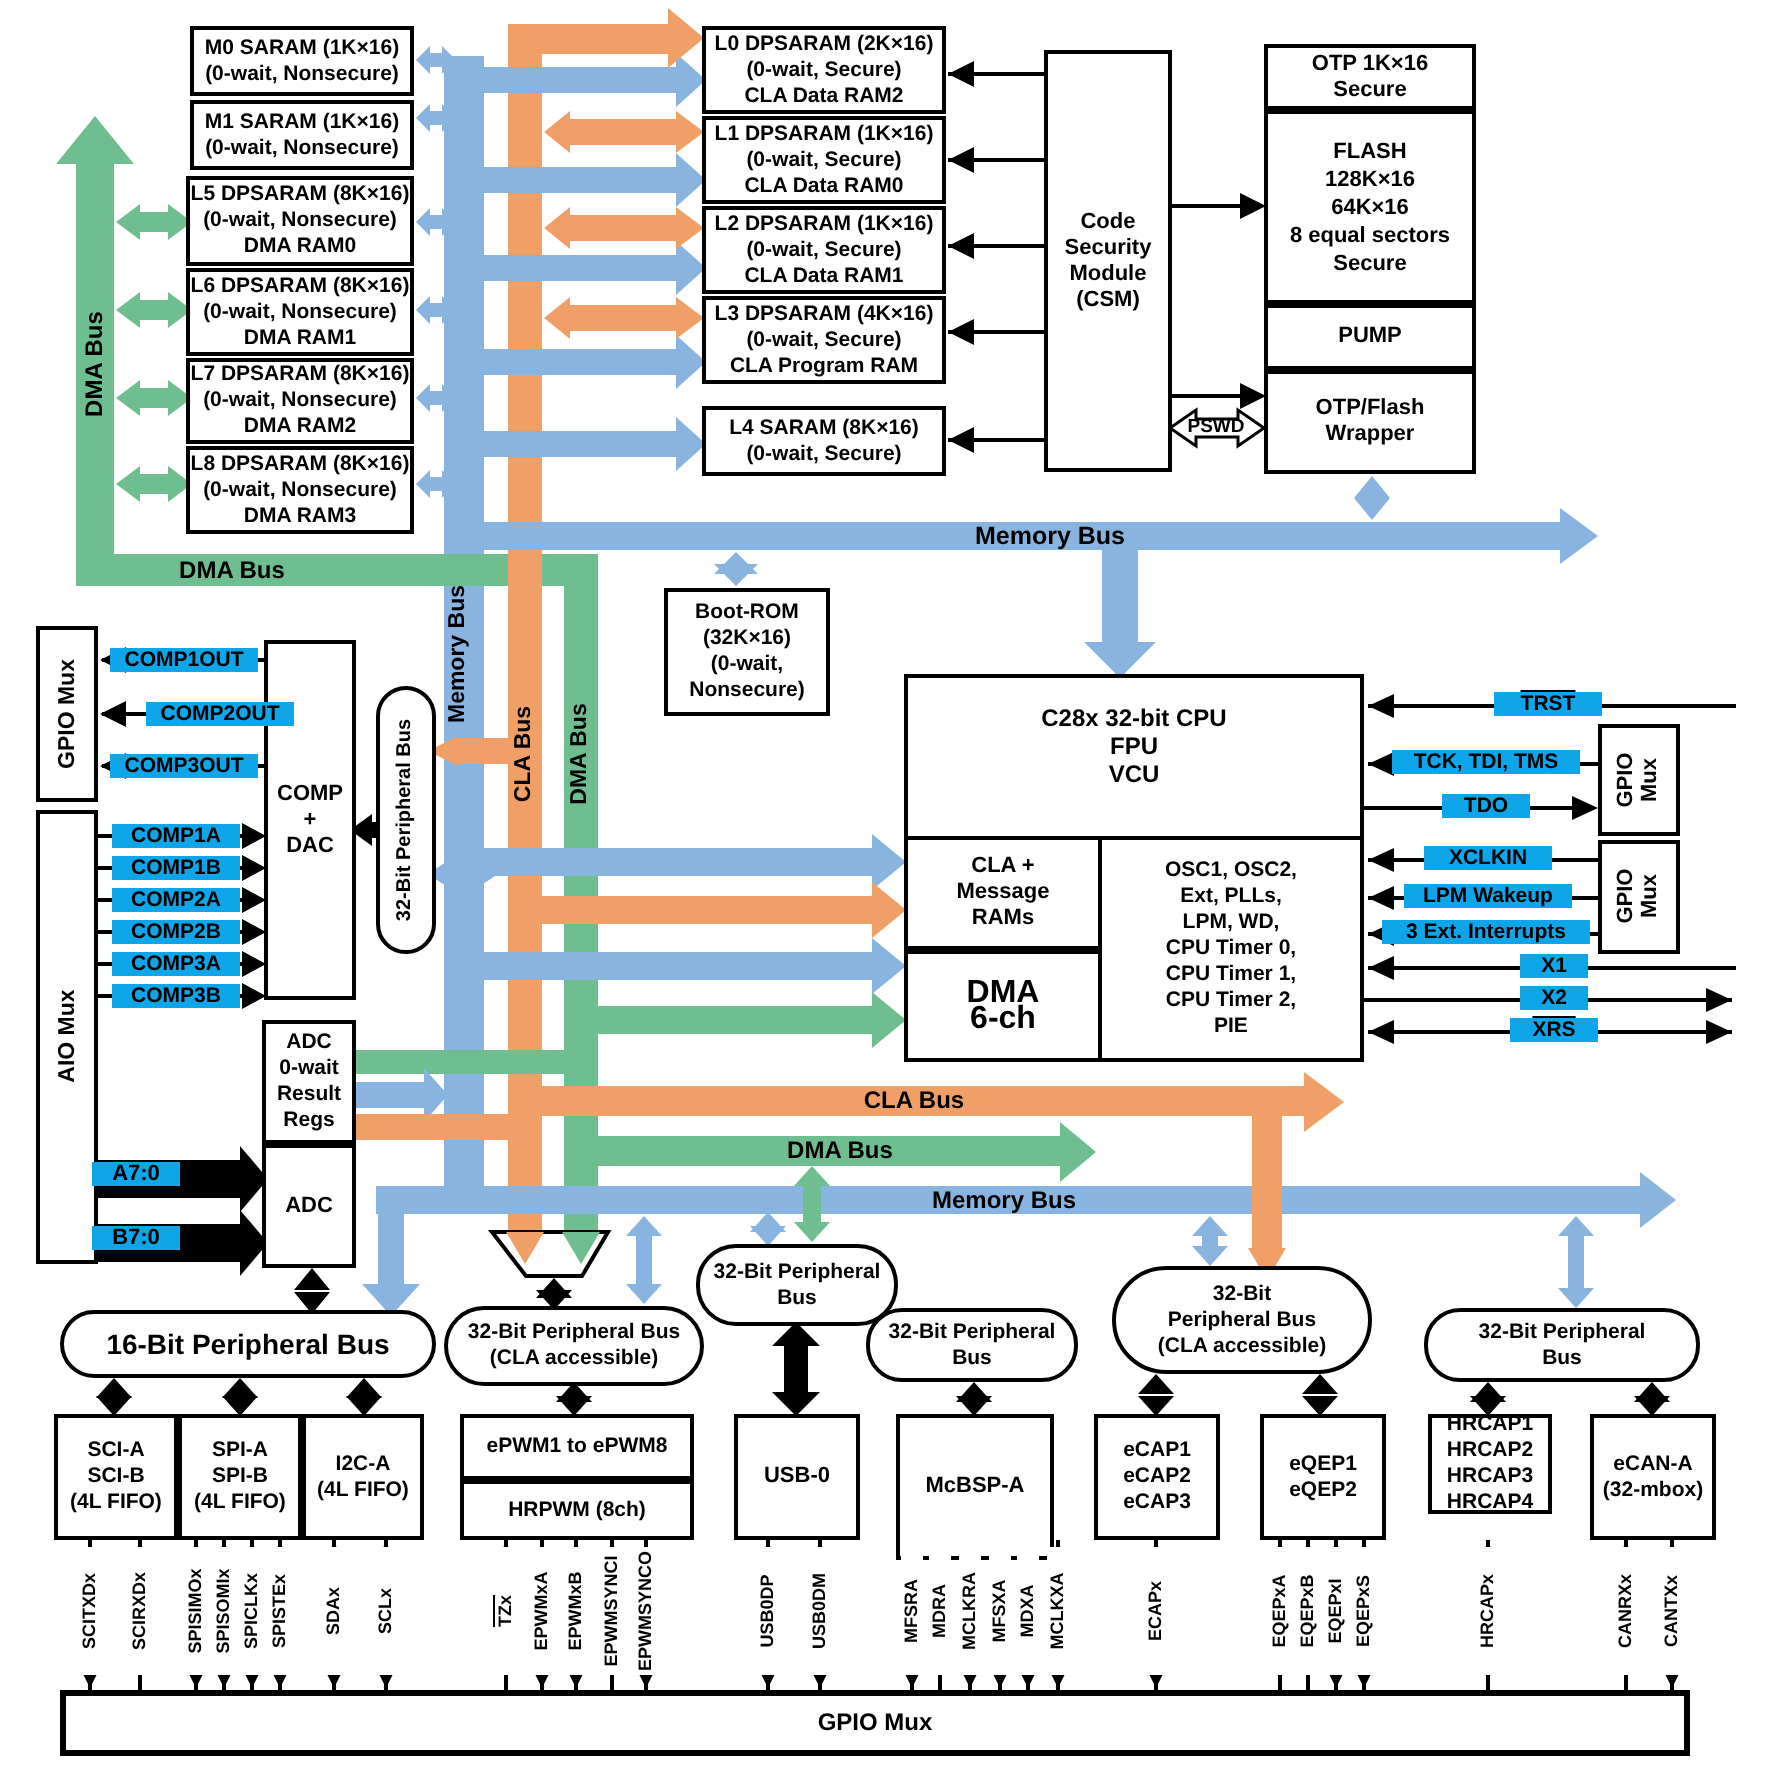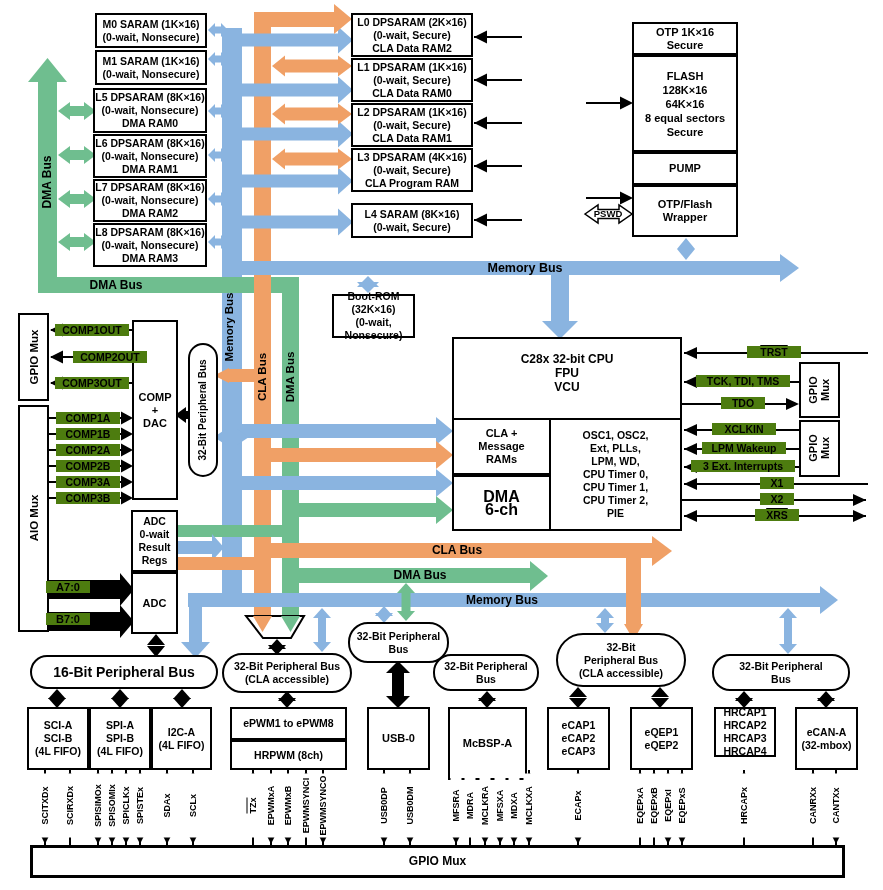--- a/index.html
+++ b/index.html
@@ -4,21 +4,21 @@
 <style>
   html,body{margin:0;padding:0;background:#fff}
   #canvas{position:relative;width:883px;height:890px;background:#fff;
     font-family:"Liberation Sans",sans-serif;overflow:hidden;color:#000}
   svg.wires{position:absolute;left:0;top:0;z-index:1}
   .box{position:absolute;border:2.5px solid #000;background:#fff;display:flex;
     align-items:center;justify-content:center;text-align:center;font-weight:bold;
     white-space:pre-line;line-height:13px;font-size:10.5px;box-sizing:border-box;z-index:2}
   .lab{position:absolute;font-weight:bold;white-space:pre-line;text-align:center;
     font-size:10.5px;line-height:12px;z-index:3}
-  .bg{background:#4d7c0f;padding:0 2px}
+  .bg{background:#0ea5e9;padding:0 2px}
   .rot{transform:rotate(-90deg)}
   .ol{text-decoration:overline}
   .pin{position:absolute;font-weight:bold;font-size:9px;line-height:11px;height:11px;
     width:64px;text-align:center;background:#fff;transform:rotate(-90deg);z-index:3;white-space:nowrap}
 </style>
 </head>
 <body>
 
 <div id="canvas">
 
@@ -357,25 +357,29 @@
 (0-wait, Secure)
 CLA Data RAM0</div>
 <div class="box" style="left:351px;top:103px;width:122px;height:44px">L2 DPSARAM (1K×16)
 (0-wait, Secure)
 CLA Data RAM1</div>
 <div class="box" style="left:351px;top:148px;width:122px;height:44px">L3 DPSARAM (4K×16)
 (0-wait, Secure)
 CLA Program RAM</div>
 <div class="box" style="left:351px;top:203px;width:122px;height:35px">L4 SARAM (8K×16)
 (0-wait, Secure)</div>
-<div class="box" style="left:332px;top:294px;width:83px;height:44px">Boot-ROM
+<div class="box" style="left:332px;top:294px;width:83px;height:64px">Boot-ROM
 (32K×16)
 (0-wait,
 Nonsecure)</div>
 
+<div class="box" style="left:522px;top:25px;width:64px;height:211px;font-size:11px">Code
+Security
+Module
+(CSM)</div>
 <div class="box" style="left:632px;top:22px;width:106px;height:33px;font-size:11px">OTP 1K×16
 Secure</div>
 <div class="box" style="left:632px;top:55px;width:106px;height:97px;font-size:11px;line-height:14px">FLASH
 128K×16
 64K×16
 8 equal sectors
 Secure</div>
 <div class="box" style="left:632px;top:152px;width:106px;height:33px;font-size:11px">PUMP</div>
 <div class="box" style="left:632px;top:185px;width:106px;height:52px;font-size:11px">OTP/Flash
 Wrapper</div>

